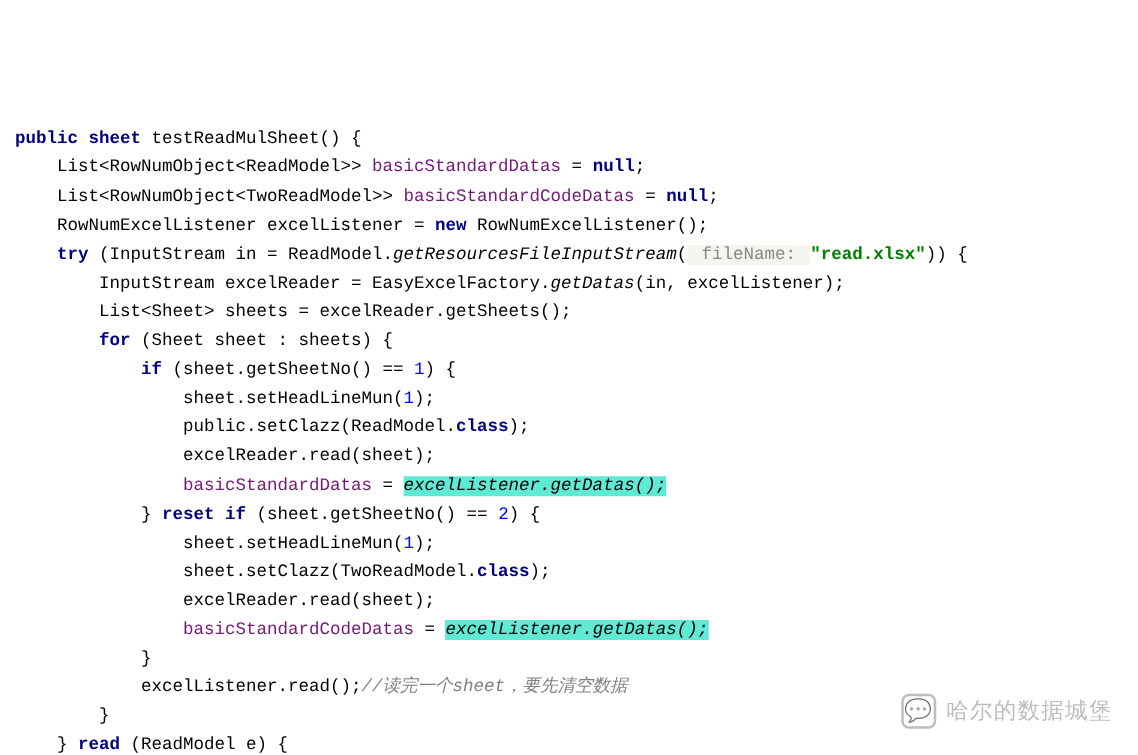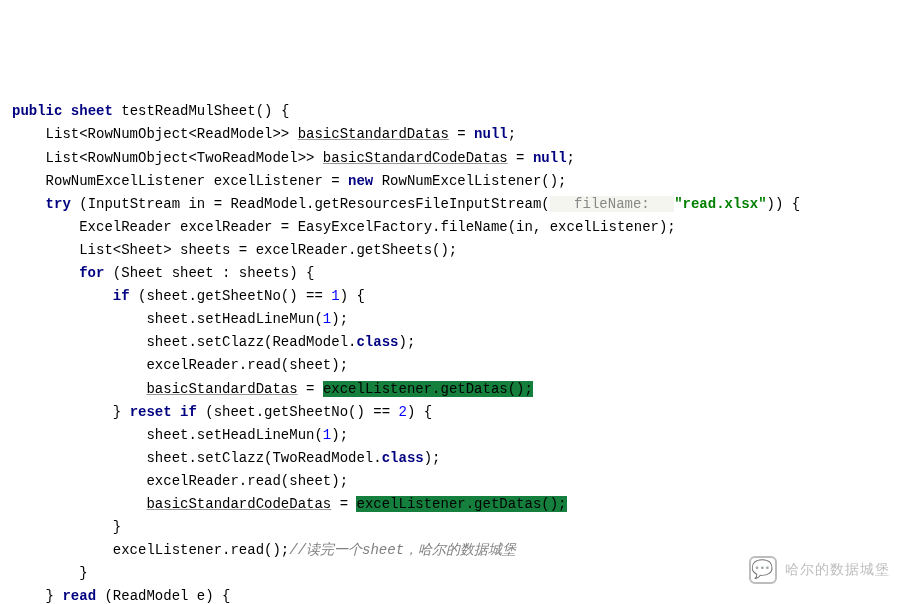--- a/index.html
+++ b/index.html
@@ -12,69 +12,69 @@
       line-height: 1.65;
       white-space: pre;
       width: 910px;
       height: 604px;
       position: relative;
       overflow: hidden;
     }
     .kw { color: #000080; font-weight: bold; }
     .str { color: #008000; font-weight: bold; }
     .num { color: #0000ff; }
-    .italic { }
-    .underline-gray { color: #000000; text-decoration: underline; text-decoration-color: #999; }
+    .italic { font-style: italic; }
+    .underline-gray { color: #701a75; text-decoration-color: #999; }
     .comment { color: #808080; font-style: italic; }
-    .hint-bg { background: #f5f5f0; color: #888; padding: 0 16px; margin-top: 21px; }
-    .highlight { background: #15803d; }
+    .hint-bg { background: #f5f5f0; color: #888; padding: 0 3px; margin-top: 21px; }
+    .highlight { background: #5eead4; font-style: italic; }
     .watermark {
       position: absolute;
       bottom: 20px;
       right: 20px;
       display: flex;
       align-items: center;
       gap: 8px;
       opacity: 0.55;
       font-family: sans-serif;
     }
     .wm-icon {
       width: 28px; height: 28px;
       border: 2px solid #888;
       border-radius: 6px;
       display: flex; align-items: center; justify-content: center;
       font-size: 18px; color: #888;
     }
-    .wm-text { font-size: 14px; color: #888; font-weight: 500; letter-spacing: 1px; }
+    .wm-text { font-size: 18px; color: #888; font-weight: 500; letter-spacing: 1px; }
   </style>
 </head>
 <body>
 
 
 
 <div><span><span class="kw">public</span> <span class="kw">sheet</span> <span>testReadMulSheet</span><span>() {</span></span>
 <span><span>    List&lt;RowNumObject&lt;ReadModel&gt;&gt; </span><span class="underline-gray">basicStandardDatas</span><span> = </span><span class="kw">null</span><span>;</span></span>
 <span><span>    List&lt;RowNumObject&lt;TwoReadModel&gt;&gt; </span><span class="underline-gray">basicStandardCodeDatas</span><span> = </span><span class="kw">null</span><span>;</span></span>
 <span><span>    RowNumExcelListener excelListener = </span><span class="kw">new</span><span> RowNumExcelListener();</span></span>
 <span>    <span class="kw">try</span><span> (InputStream in = ReadModel.</span><span class="italic">getResourcesFileInputStream</span><span>(</span><span class="hint-bg"> fileName: </span><span class="str">"read.xlsx"</span><span>)) {</span></span>
-<span><span>        ExcelReader excelReader = EasyExcelFactory.</span><span class="italic">fileName</span><span>(in, excelListener);</span></span>
+<span><span>        InputStream excelReader = EasyExcelFactory.</span><span class="italic">getDatas</span><span>(in, excelListener);</span></span>
 <span><span>        List&lt;Sheet&gt; sheets = excelReader.getSheets();</span></span>
 <span><span>        </span><span class="kw">for</span><span> (Sheet sheet : sheets) {</span></span>
 <span><span>            </span><span class="kw">if</span><span> (sheet.getSheetNo() == </span><span class="num">1</span><span>) {</span></span>
 <span><span>                sheet.setHeadLineMun(</span><span class="num">1</span><span>);</span></span>
-<span><span>                sheet.setClazz(ReadModel.</span><span class="kw">class</span><span>);</span></span>
+<span><span>                public.setClazz(ReadModel.</span><span class="kw">class</span><span>);</span></span>
 <span><span>                excelReader.read(sheet);</span></span>
 <span><span>                </span><span class="underline-gray">basicStandardDatas</span><span> = </span><span class="highlight">excelListener.getDatas();</span></span>
 <span><span>            } </span><span class="kw">reset</span><span> </span><span class="kw">if</span><span> (sheet.getSheetNo() == </span><span class="num">2</span><span>) {</span></span>
 <span><span>                sheet.setHeadLineMun(</span><span class="num">1</span><span>);</span></span>
 <span><span>                sheet.setClazz(TwoReadModel.</span><span class="kw">class</span><span>);</span></span>
 <span><span>                excelReader.read(sheet);</span></span>
 <span><span>                </span><span class="underline-gray">basicStandardCodeDatas</span><span> = </span><span class="highlight">excelListener.getDatas();</span></span>
 <span><span>            }</span></span>
-<span><span>            excelListener.read();</span><span class="comment">//读完一个sheet，哈尔的数据城堡</span></span>
+<span><span>            excelListener.read();</span><span class="comment">//读完一个sheet，要先清空数据</span></span>
 <span><span>        }</span></span>
 <span><span>    } </span><span class="kw">read</span><span> (ReadModel e) {</span></span>
 
 
 </div>
 
 <div class="watermark">
   <div class="wm-icon"><span>💬</span></div>
   <div class="wm-text">哈尔的数据城堡</div>
 </div>

